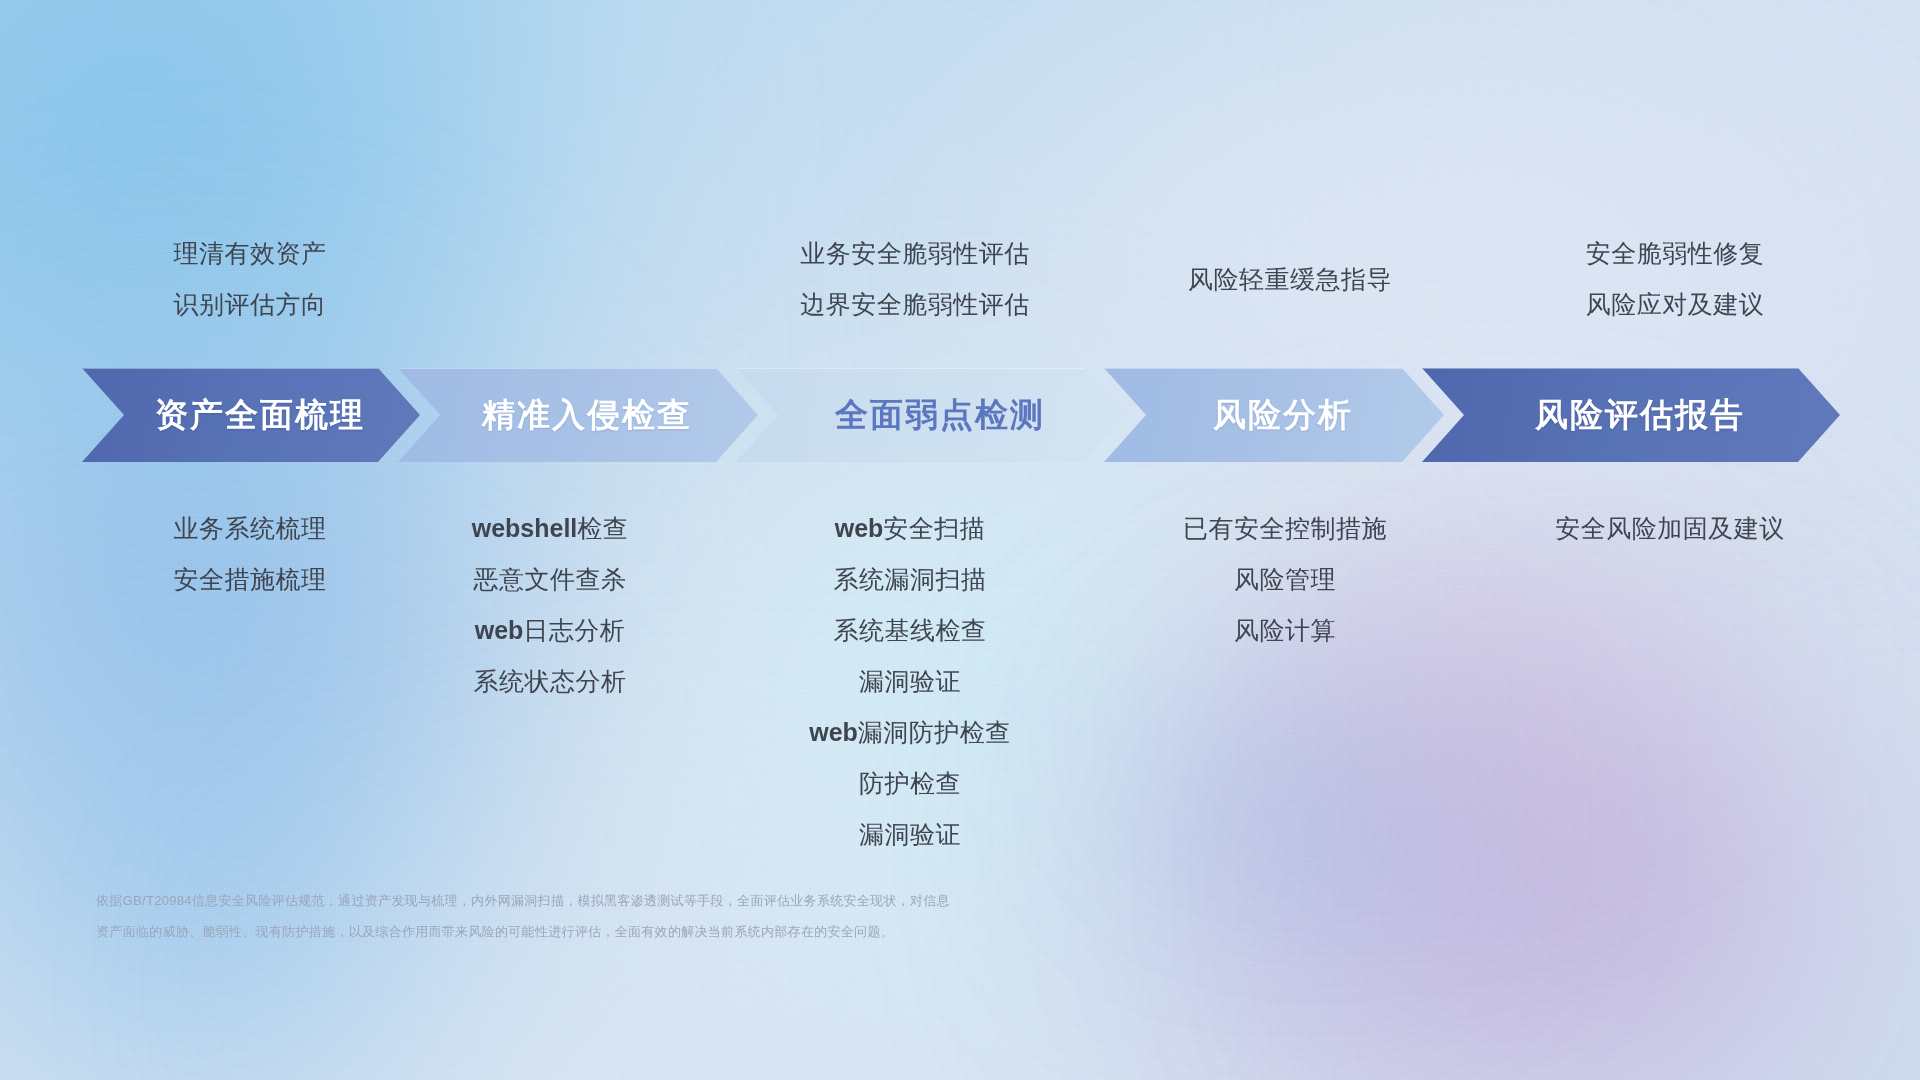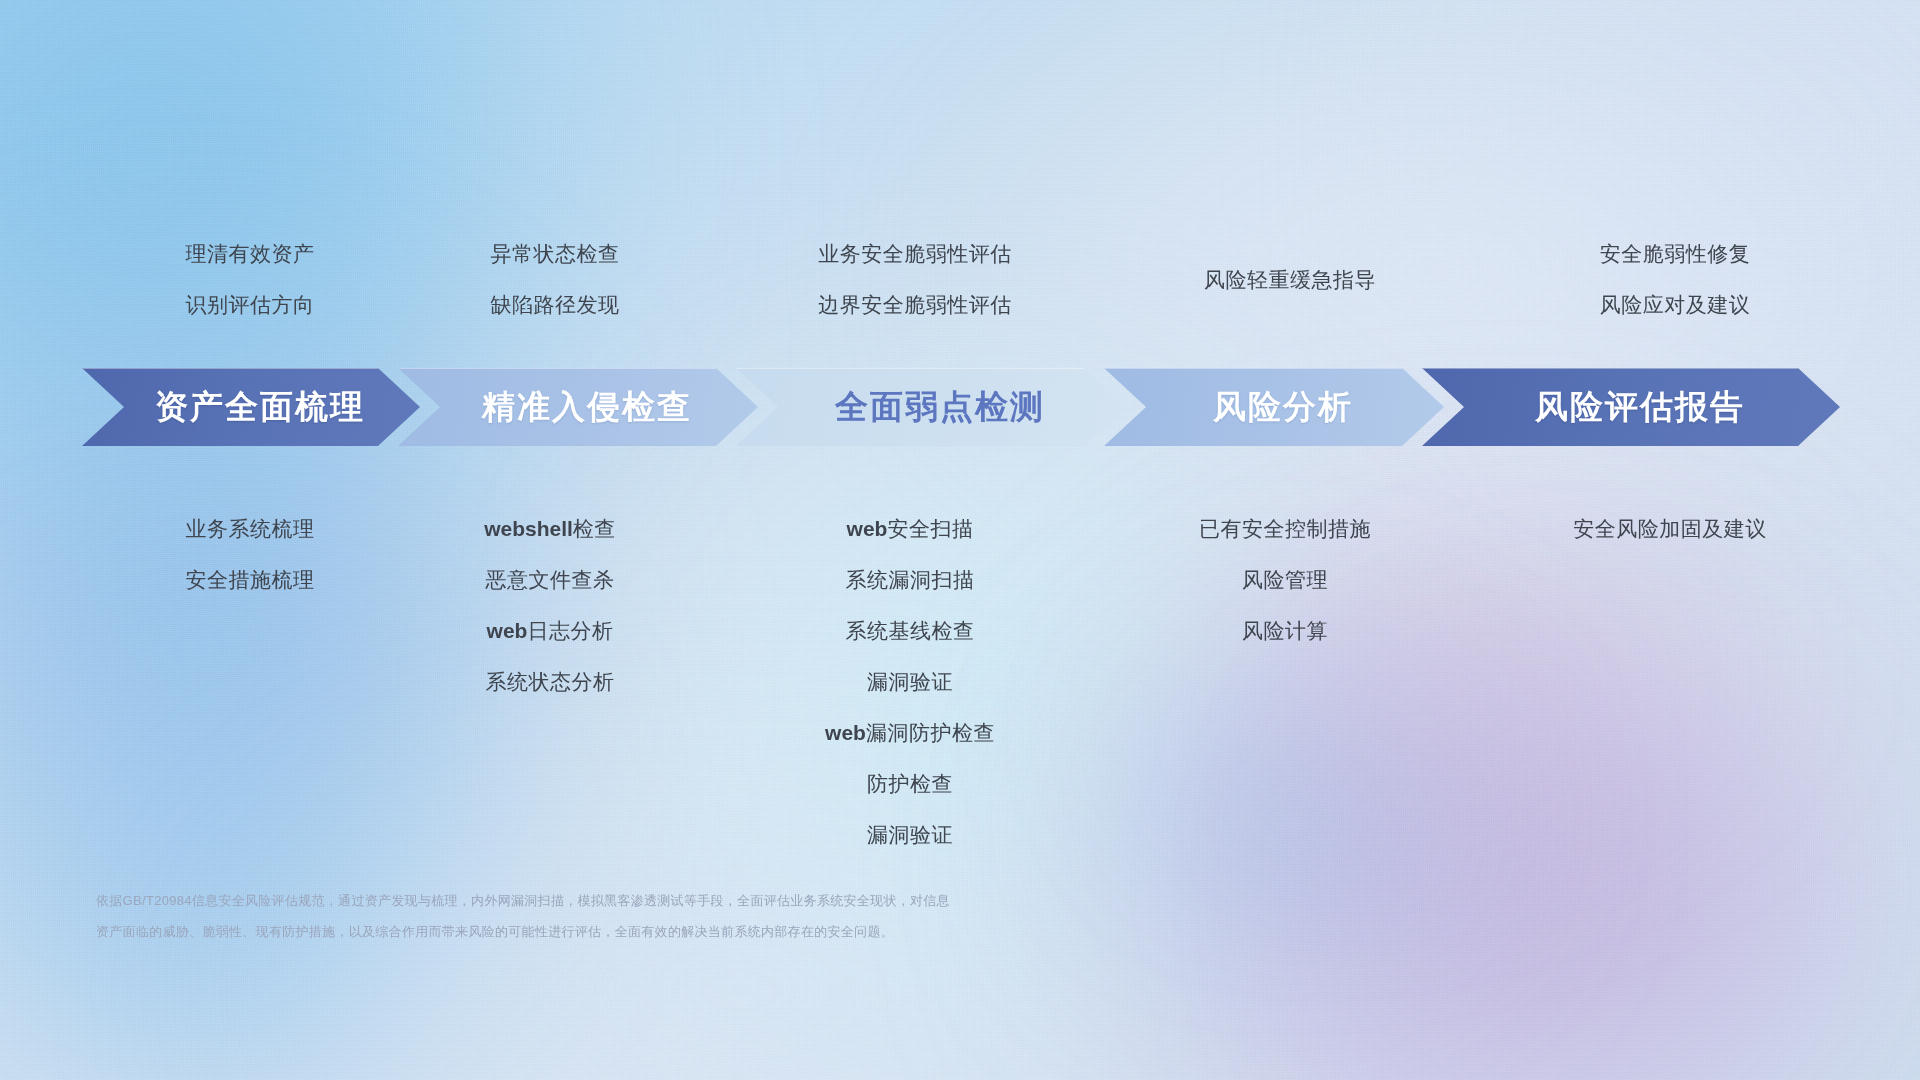--- a/index.html
+++ b/index.html
@@ -105,21 +105,21 @@
     position: absolute;
     inset: 0;
   }
 
   .col {
     position: absolute;
     text-align: center;
     color: #3d434d;
   }
   .col .line {
-    font-size: 21px;
+    font-size: 25px;
     line-height: 51px;
     white-space: nowrap;
     color: #3f454f;
     letter-spacing: 0.5px;
   }
   .col .line b {
     font-weight: 700;
     letter-spacing: 0;
   }
 
@@ -130,21 +130,21 @@
   .band {
     position: absolute;
     left: 0;
     top: 368px;
     width: 1920px;
     height: 98px;
   }
   .chev {
     position: absolute;
     top: 0;
-    height: 78px;
+    height: 94px;
     display: flex;
     align-items: center;
     justify-content: center;
     clip-path: polygon(0 0, calc(100% - 42px) 0, 100% 50%, calc(100% - 42px) 100%, 0 100%, 42px 50%);
     box-sizing: border-box;
     text-align: center;
   }
   .chev .ctext {
     font-size: 33px;
     font-weight: 700;
@@ -206,24 +206,20 @@
   </div>
   <div class="grain"></div>
 
   <div class="content">
 
     <div class="col top-block" style="left:40px; top:228px; width:420px;">
       <div class="line">理清有效资产</div>
       <div class="line">识别评估方向</div>
     </div>
 
-    <div class="col top-block" style="left:365px; top:228px; width:380px;">
-      <div class="line">异常状态检查</div>
-      <div class="line">缺陷路径发现</div>
-    </div>
 
     <div class="col top-block" style="left:690px; top:228px; width:450px;">
       <div class="line">业务安全脆弱性评估</div>
       <div class="line">边界安全脆弱性评估</div>
     </div>
 
     <div class="col top-block" style="left:1075px; top:254px; width:430px;">
       <div class="line">风险轻重缓急指导</div>
     </div>
 

